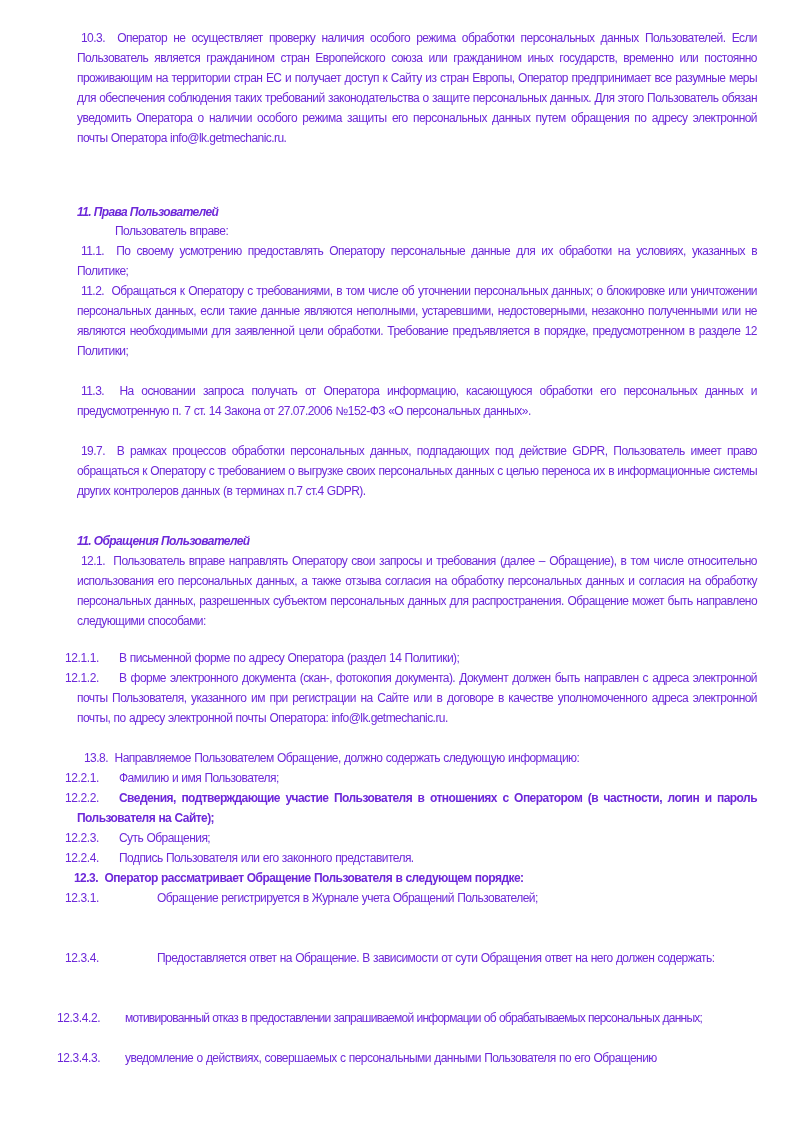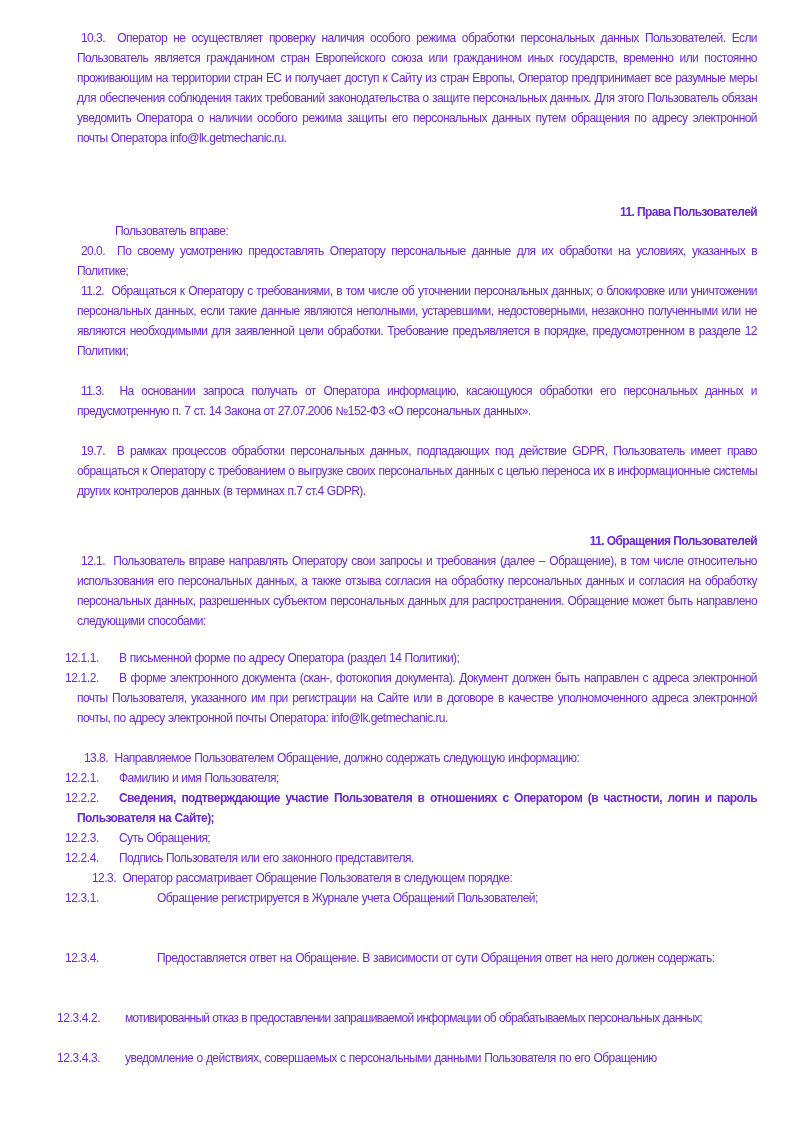--- a/index.html
+++ b/index.html
@@ -9,42 +9,42 @@
     font-family: "Liberation Sans", sans-serif; color: #6d28d9;
     font-size: 12px; line-height: 20px; margin-left: 11px;
   }
   .p {
     position: absolute; left: 66px; width: 680px;
     text-align: justify; text-align-last: left;
     letter-spacing: -0.55px; word-spacing: 0.5px;
   }
   .p .num { white-space: pre; }
   .h {
-    position: absolute; left: 66px; width: 680px; text-align: right;
-    font-weight: bold; letter-spacing: -0.6px;
+    position: absolute; left: 66px; width: 680px; text-align: left;
+    font-weight: bold; letter-spacing: -0.6px; font-style: italic;
   }
   .hang { position: absolute; }
   .hang .lbl { position: absolute; left: 0; top: 0; white-space: nowrap; letter-spacing: -0.4px; }
   .hang .txt { text-align: justify; text-align-last: left; letter-spacing: -0.55px; word-spacing: 0.5px; }
 </style>
 </head>
 <body>
 
 <div class="page">
 
   <div class="p" style="top:28px;">
     <span class="num" style="padding-left:4px;">10.3.</span><span>&nbsp;&nbsp;</span><span>Оператор не осуществляет проверку наличия особого режима обработки персональных данных Пользователей. Если Пользователь является гражданином стран Европейского союза или гражданином иных государств, временно или постоянно проживающим на территории стран ЕС и получает доступ к Сайту из стран Европы, Оператор предпринимает все разумные меры для обеспечения соблюдения таких требований законодательства о защите персональных данных. Для этого Пользователь обязан уведомить Оператора о наличии особого режима защиты его персональных данных путем обращения по адресу электронной почты Оператора info@lk.getmechanic.ru.</span>
   </div>
 
   <div class="h" style="top:202px;">11.  Права Пользователей</div>
 
   <div class="p" style="top:221px; left:104px; width:600px;">Пользователь вправе:</div>
 
   <div class="p" style="top:241px;">
-    <span class="num" style="padding-left:4px;">20.0.</span><span>&nbsp;&nbsp;</span><span>По своему усмотрению предоставлять Оператору персональные данные для их обработки на условиях, указанных в Политике;</span>
+    <span class="num" style="padding-left:4px;">11.1.</span><span>&nbsp;&nbsp;</span><span>По своему усмотрению предоставлять Оператору персональные данные для их обработки на условиях, указанных в Политике;</span>
   </div>
 
   <div class="p" style="top:281px;">
     <span class="num" style="padding-left:4px;">11.2.</span><span>&nbsp;&nbsp;</span><span>Обращаться к Оператору с требованиями, в том числе об уточнении персональных данных; о блокировке или уничтожении персональных данных, если такие данные являются неполными, устаревшими, недостоверными, незаконно полученными или не являются необходимыми для заявленной цели обработки. Требование предъявляется в порядке, предусмотренном в разделе 12 Политики;</span>
   </div>
 
   <div class="p" style="top:381px;">
     <span class="num" style="padding-left:4px;">11.3.</span><span>&nbsp;&nbsp;</span><span>На основании запроса получать от Оператора информацию, касающуюся обработки его персональных данных и предусмотренную п. 7 ст. 14 Закона от 27.07.2006 №152-ФЗ «О персональных данных».</span>
   </div>
 
@@ -85,21 +85,21 @@
   <div class="hang" style="top:828px; left:54px; width:692px;">
     <span class="lbl">12.2.3.</span>
     <div class="txt" style="padding-left:54px;">Суть Обращения;</div>
   </div>
 
   <div class="hang" style="top:848px; left:54px; width:692px;">
     <span class="lbl">12.2.4.</span>
     <div class="txt" style="padding-left:54px;">Подпись Пользователя или его законного представителя.</div>
   </div>
 
-  <div class="p" style="top:868px; left:74px;">
+  <div class="p" style="top:868px; left:56px;font-weight:bold;">
     <span class="num" style="padding-left:7px;">12.3.</span><span>&nbsp;&nbsp;</span><span>Оператор рассматривает Обращение Пользователя в следующем порядке:</span>
   </div>
 
   <div class="hang" style="top:888px; left:54px; width:692px;">
     <span class="lbl">12.3.1.</span>
     <div class="txt" style="padding-left:92px;">Обращение регистрируется в Журнале учета Обращений Пользователей;</div>
   </div>
 
 
 

